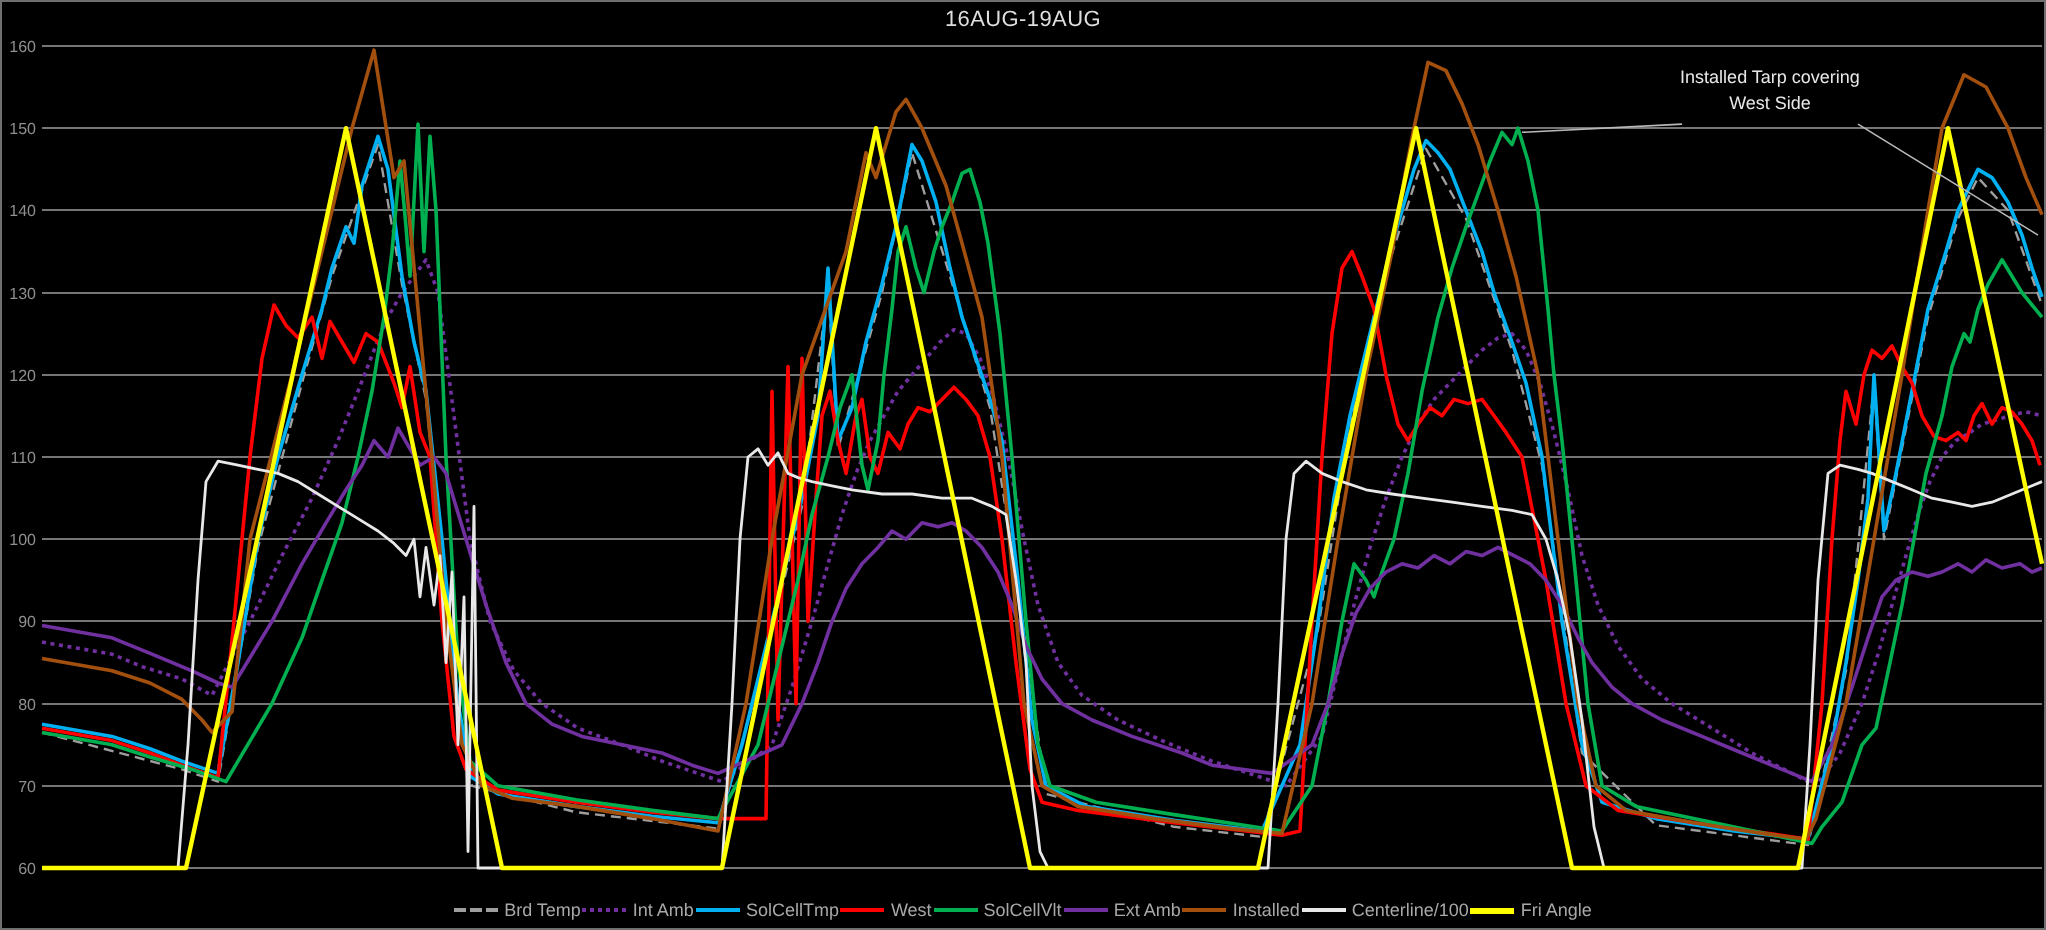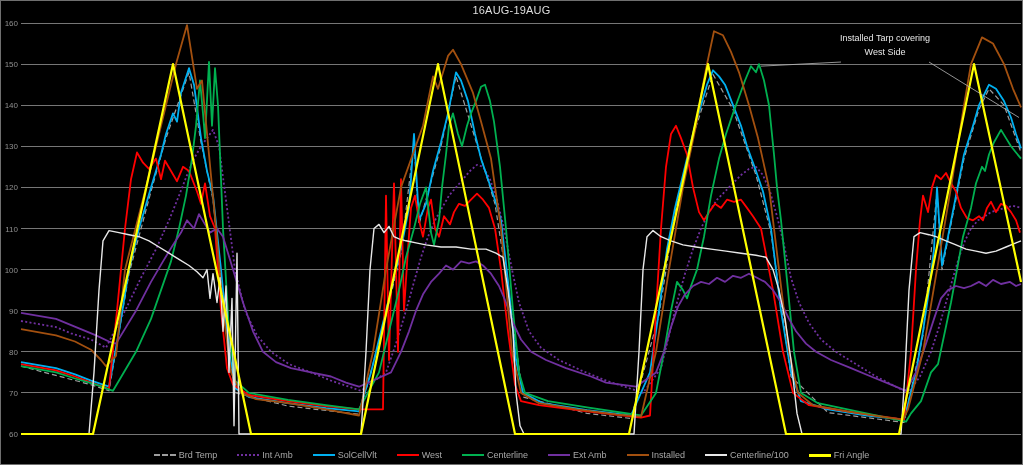--- a/index.html
+++ b/index.html
@@ -1,20 +1,20 @@
 <!DOCTYPE html>
 <html><head>
 <meta charset="utf-8">
 <style>
   html,body{margin:0;padding:0;background:#000;}
   body{width:1023px;height:465px;overflow:hidden;font-family:"Liberation Sans",sans-serif;}
   .frame{position:relative;width:1021px;height:463px;background:#000;border:1px solid #6f6f6f;box-sizing:content-box;}
   .title{position:absolute;top:3px;left:0;width:100%;text-align:center;color:#dedede;font-size:11px;letter-spacing:.2px;}
   svg.plot{position:absolute;left:0;top:0;}
-  .legend{position:absolute;left:0;bottom:4px;width:100%;display:flex;justify-content:center;align-items:center;gap:20px;font-size:9px;color:#a8a8a8;white-space:nowrap;margin-top:40px;}
+  .legend{position:absolute;left:0;bottom:4px;width:100%;display:flex;justify-content:center;align-items:center;gap:1px;font-size:9px;color:#a8a8a8;white-space:nowrap;margin-top:40px;}
   .legend .li{display:inline-flex;align-items:center;gap:3px;}
   .legend .sw{display:inline-block;width:22px;height:0;border-top:2px solid #fff;}
 </style>
 </head>
 <body>
 
 <div class="frame">
   <div class="title">16AUG-19AUG</div>
   <svg class="plot" width="1023" height="465" viewBox="0 0 1023 465">
       <line x1="20" x2="1020" y1="433" y2="433" stroke="#767676" stroke-width="1" shape-rendering="crispEdges"></line>
@@ -56,29 +56,29 @@
       <span class="li">
         <span class="sw" style="border-top-style: dashed; border-top-color: rgb(158, 158, 158);"></span>
         <span>Brd Temp</span>
       </span>
       <span class="li">
         <span class="sw" style="border-top-style: dotted; border-top-color: rgb(112, 48, 160);"></span>
         <span>Int Amb</span>
       </span>
       <span class="li">
         <span class="sw" style="border-top-style: solid; border-top-color: rgb(0, 176, 240);"></span>
-        <span>SolCellVlt</span>
+        <span>SolCellTmp</span>
       </span>
       <span class="li">
         <span class="sw" style="border-top-style: solid; border-top-color: rgb(255, 0, 0);"></span>
         <span>West</span>
       </span>
       <span class="li">
         <span class="sw" style="border-top-style: solid; border-top-color: rgb(0, 176, 80);"></span>
-        <span>Centerline</span>
+        <span>SolCellVlt</span>
       </span>
       <span class="li">
         <span class="sw" style="border-top-style: solid; border-top-color: rgb(112, 48, 160);"></span>
         <span>Ext Amb</span>
       </span>
       <span class="li">
         <span class="sw" style="border-top-style: solid; border-top-color: rgb(163, 80, 15);"></span>
         <span>Installed</span>
       </span>
       <span class="li">

